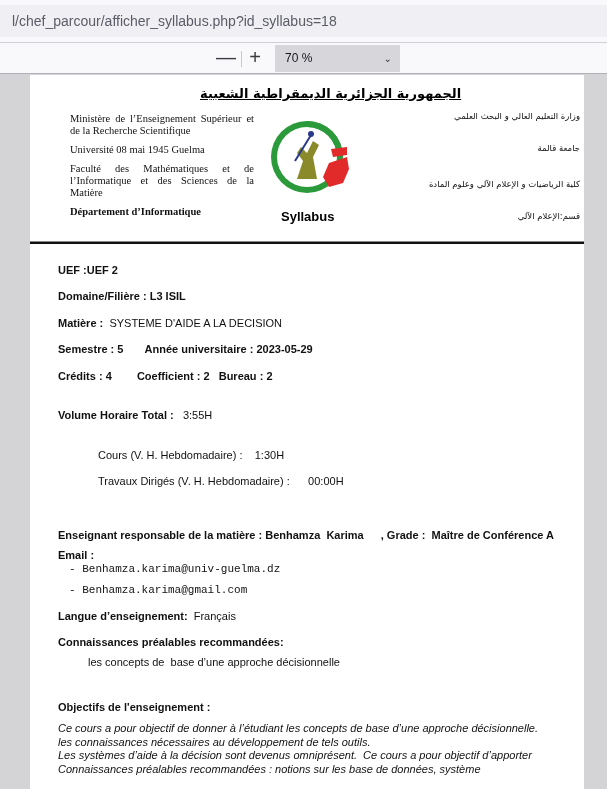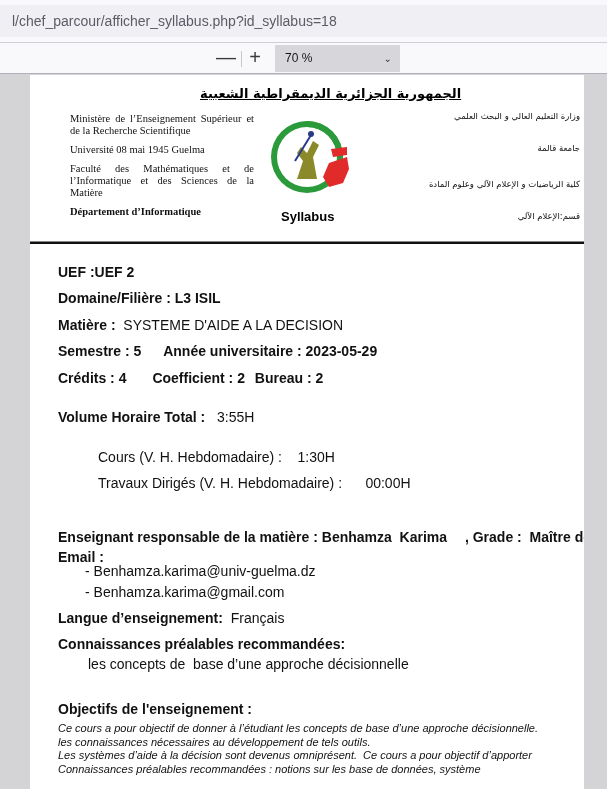--- a/index.html
+++ b/index.html
@@ -15,24 +15,24 @@
   .header-ar-title { position: absolute; left: 0; width: 554px; top: 9px; text-align: center; font-size: 15px; font-weight: bold; color: #000; }
   .header-ar-title span { text-decoration: underline; font-family: "DejaVu Sans", sans-serif; font-size: 13px; margin-left: 150px;}
   .fr-block { position: absolute; left: 40px; top: 38px; width: 184px; font-family: "Liberation Serif", serif; font-size: 10.5px; color: #111; line-height: 12px; }
   .fr-block p { margin-bottom: 7px; text-align: justify; }
   .fr-block p.bold { font-weight: bold; }
   .ar-block { position: absolute; right: 4px; top: 36px; width: 190px; direction: rtl; font-family: "DejaVu Sans", sans-serif; font-size: 8.5px; color: #111; text-align: right; }
   .ar-block p { margin-bottom: 0; position: absolute; right: 0; white-space: nowrap; }
   .logo { position: absolute; left: 237px; top: 42px; width: 84px; height: 78px; }
   .syllabus-label { position: absolute; left: 251px; top: 134px; font-size: 13px; font-weight: bold; color: #000; }
   .rule { position: absolute; left: 0; top: 166px; width: 554px; height: 3px; background: #111; border-top: 1px solid #888; }
-  .body-text { position: absolute; left: 28px; color: #111; font-size: 14px; white-space: nowrap; }
+  .body-text { position: absolute; left: 28px; color: #111; font-size: 11px; white-space: nowrap; }
   .b { font-weight: bold; }
   .ind1 { left: 68px; }
-  .ind2 { left: 55px; }
+  .ind2 { left: 39px; font-family: Liberation Mono, monospace; }
   .para { position: absolute; left: 28px; top: 647px; width: 500px; font-size: 11px; line-height: 13.5px; color: #111; font-style: italic; }
 </style>
 </head>
 <body>
 
 <div class="urlbar">
   <div class="field">l/chef_parcour/afficher_syllabus.php?id_syllabus=18</div>
 </div>
 
 <div class="toolbar">

